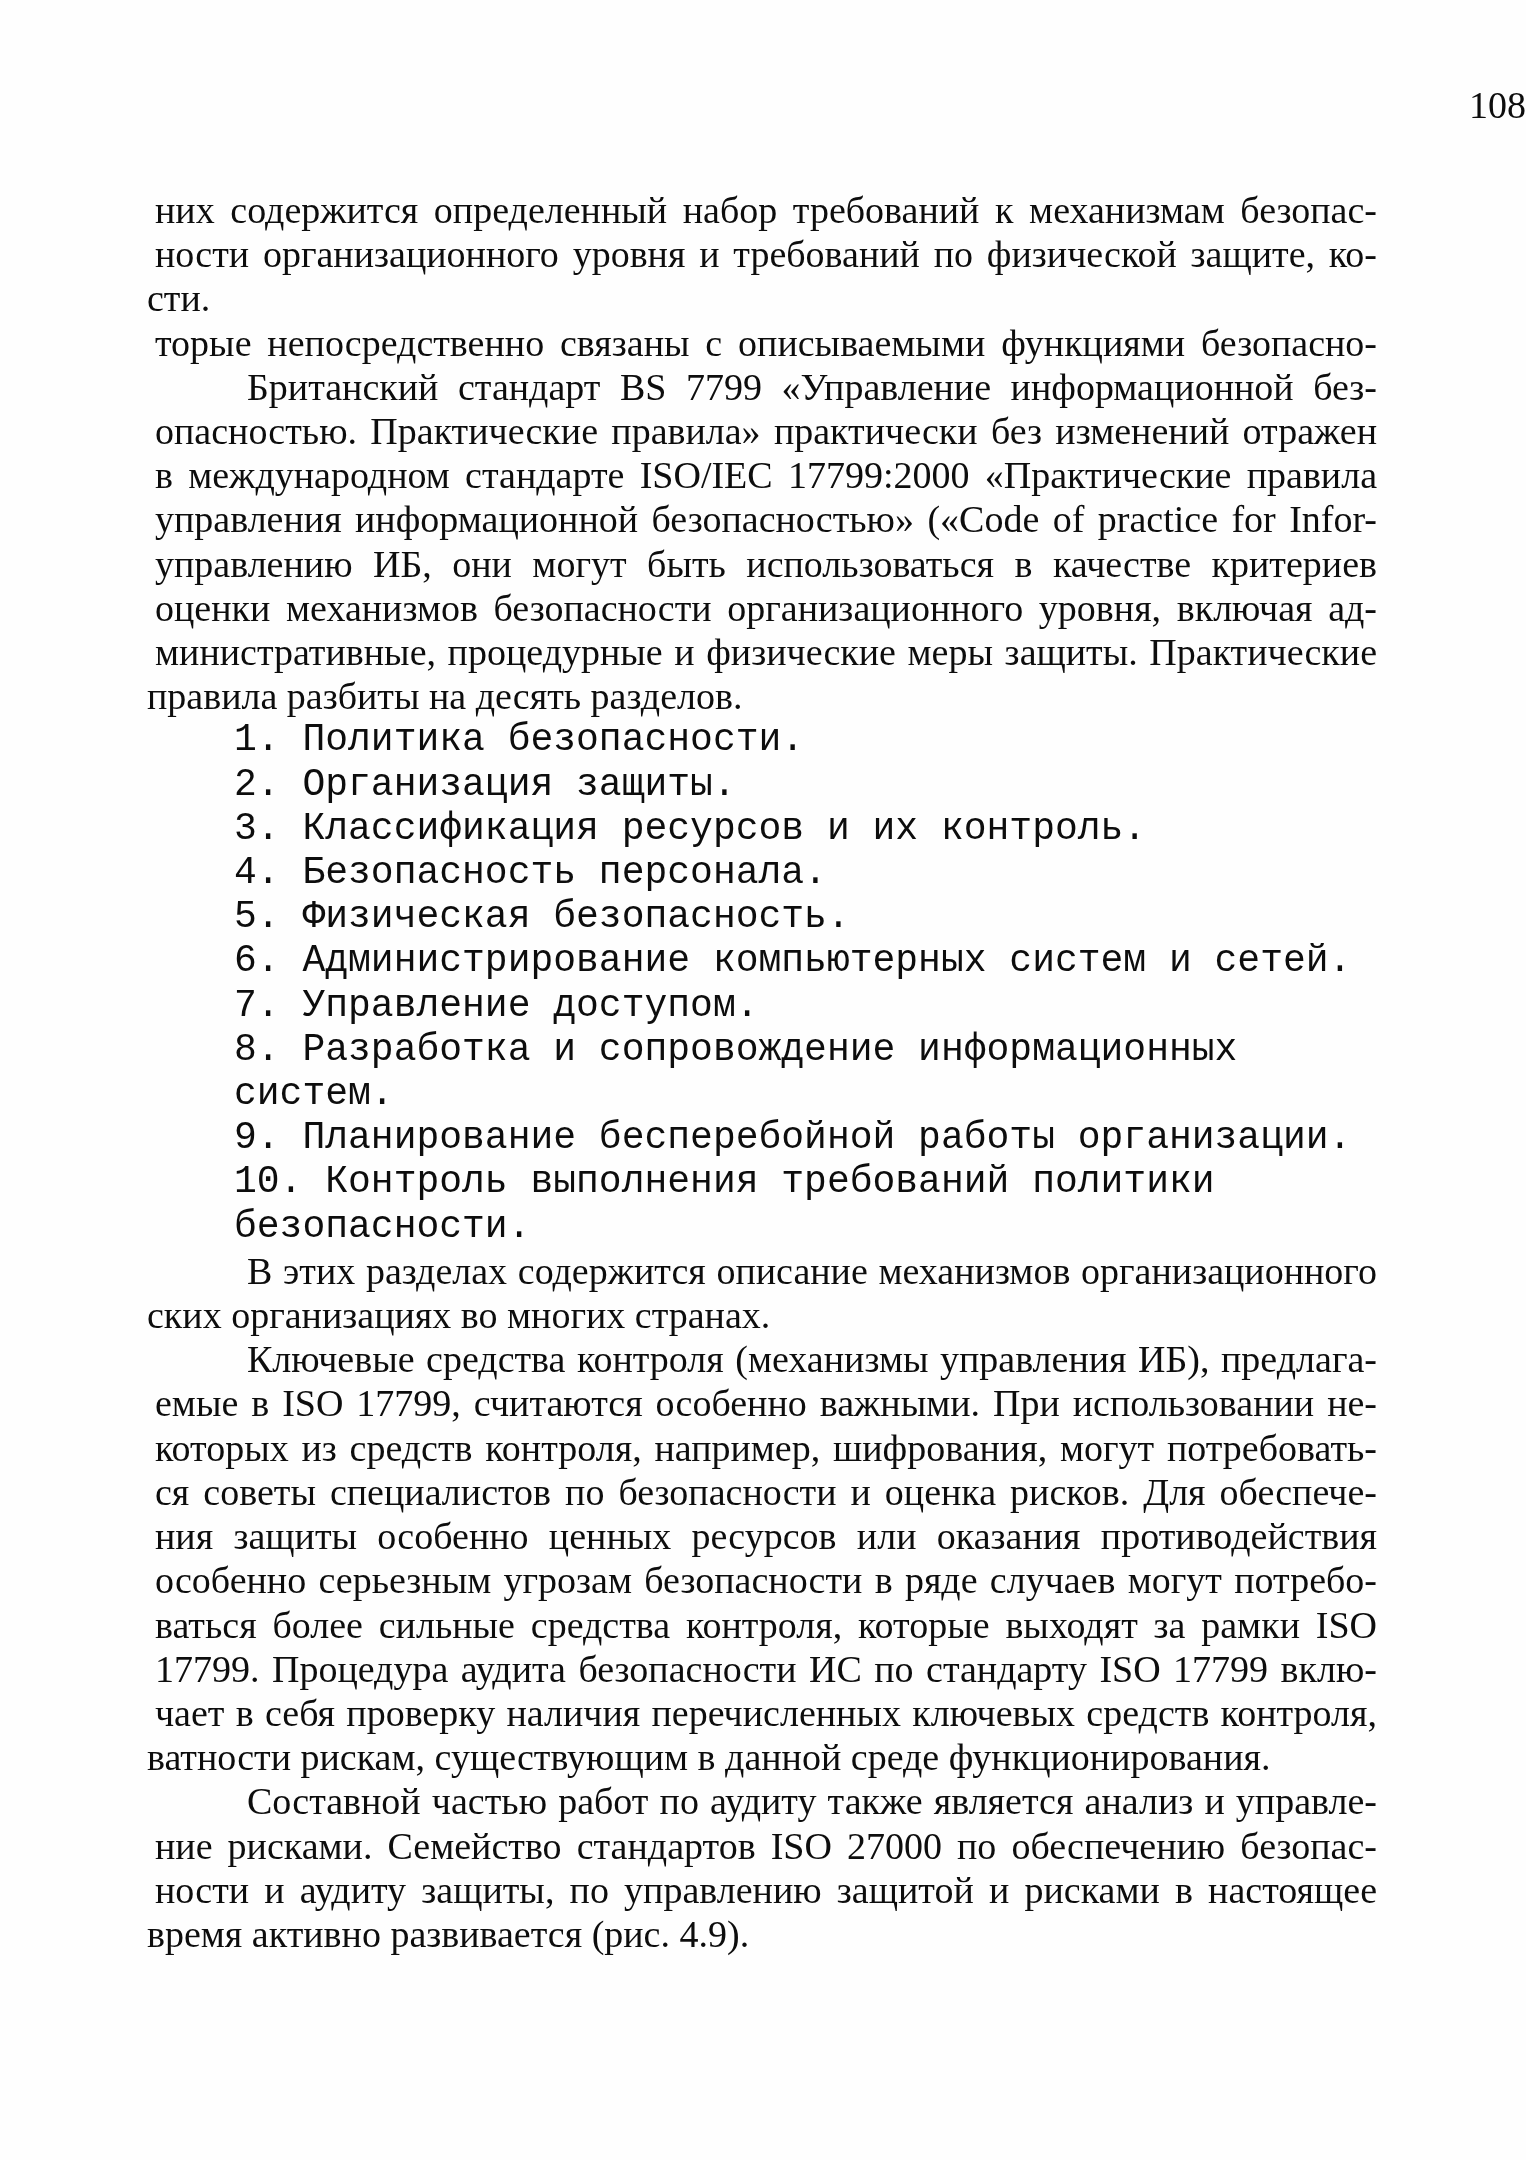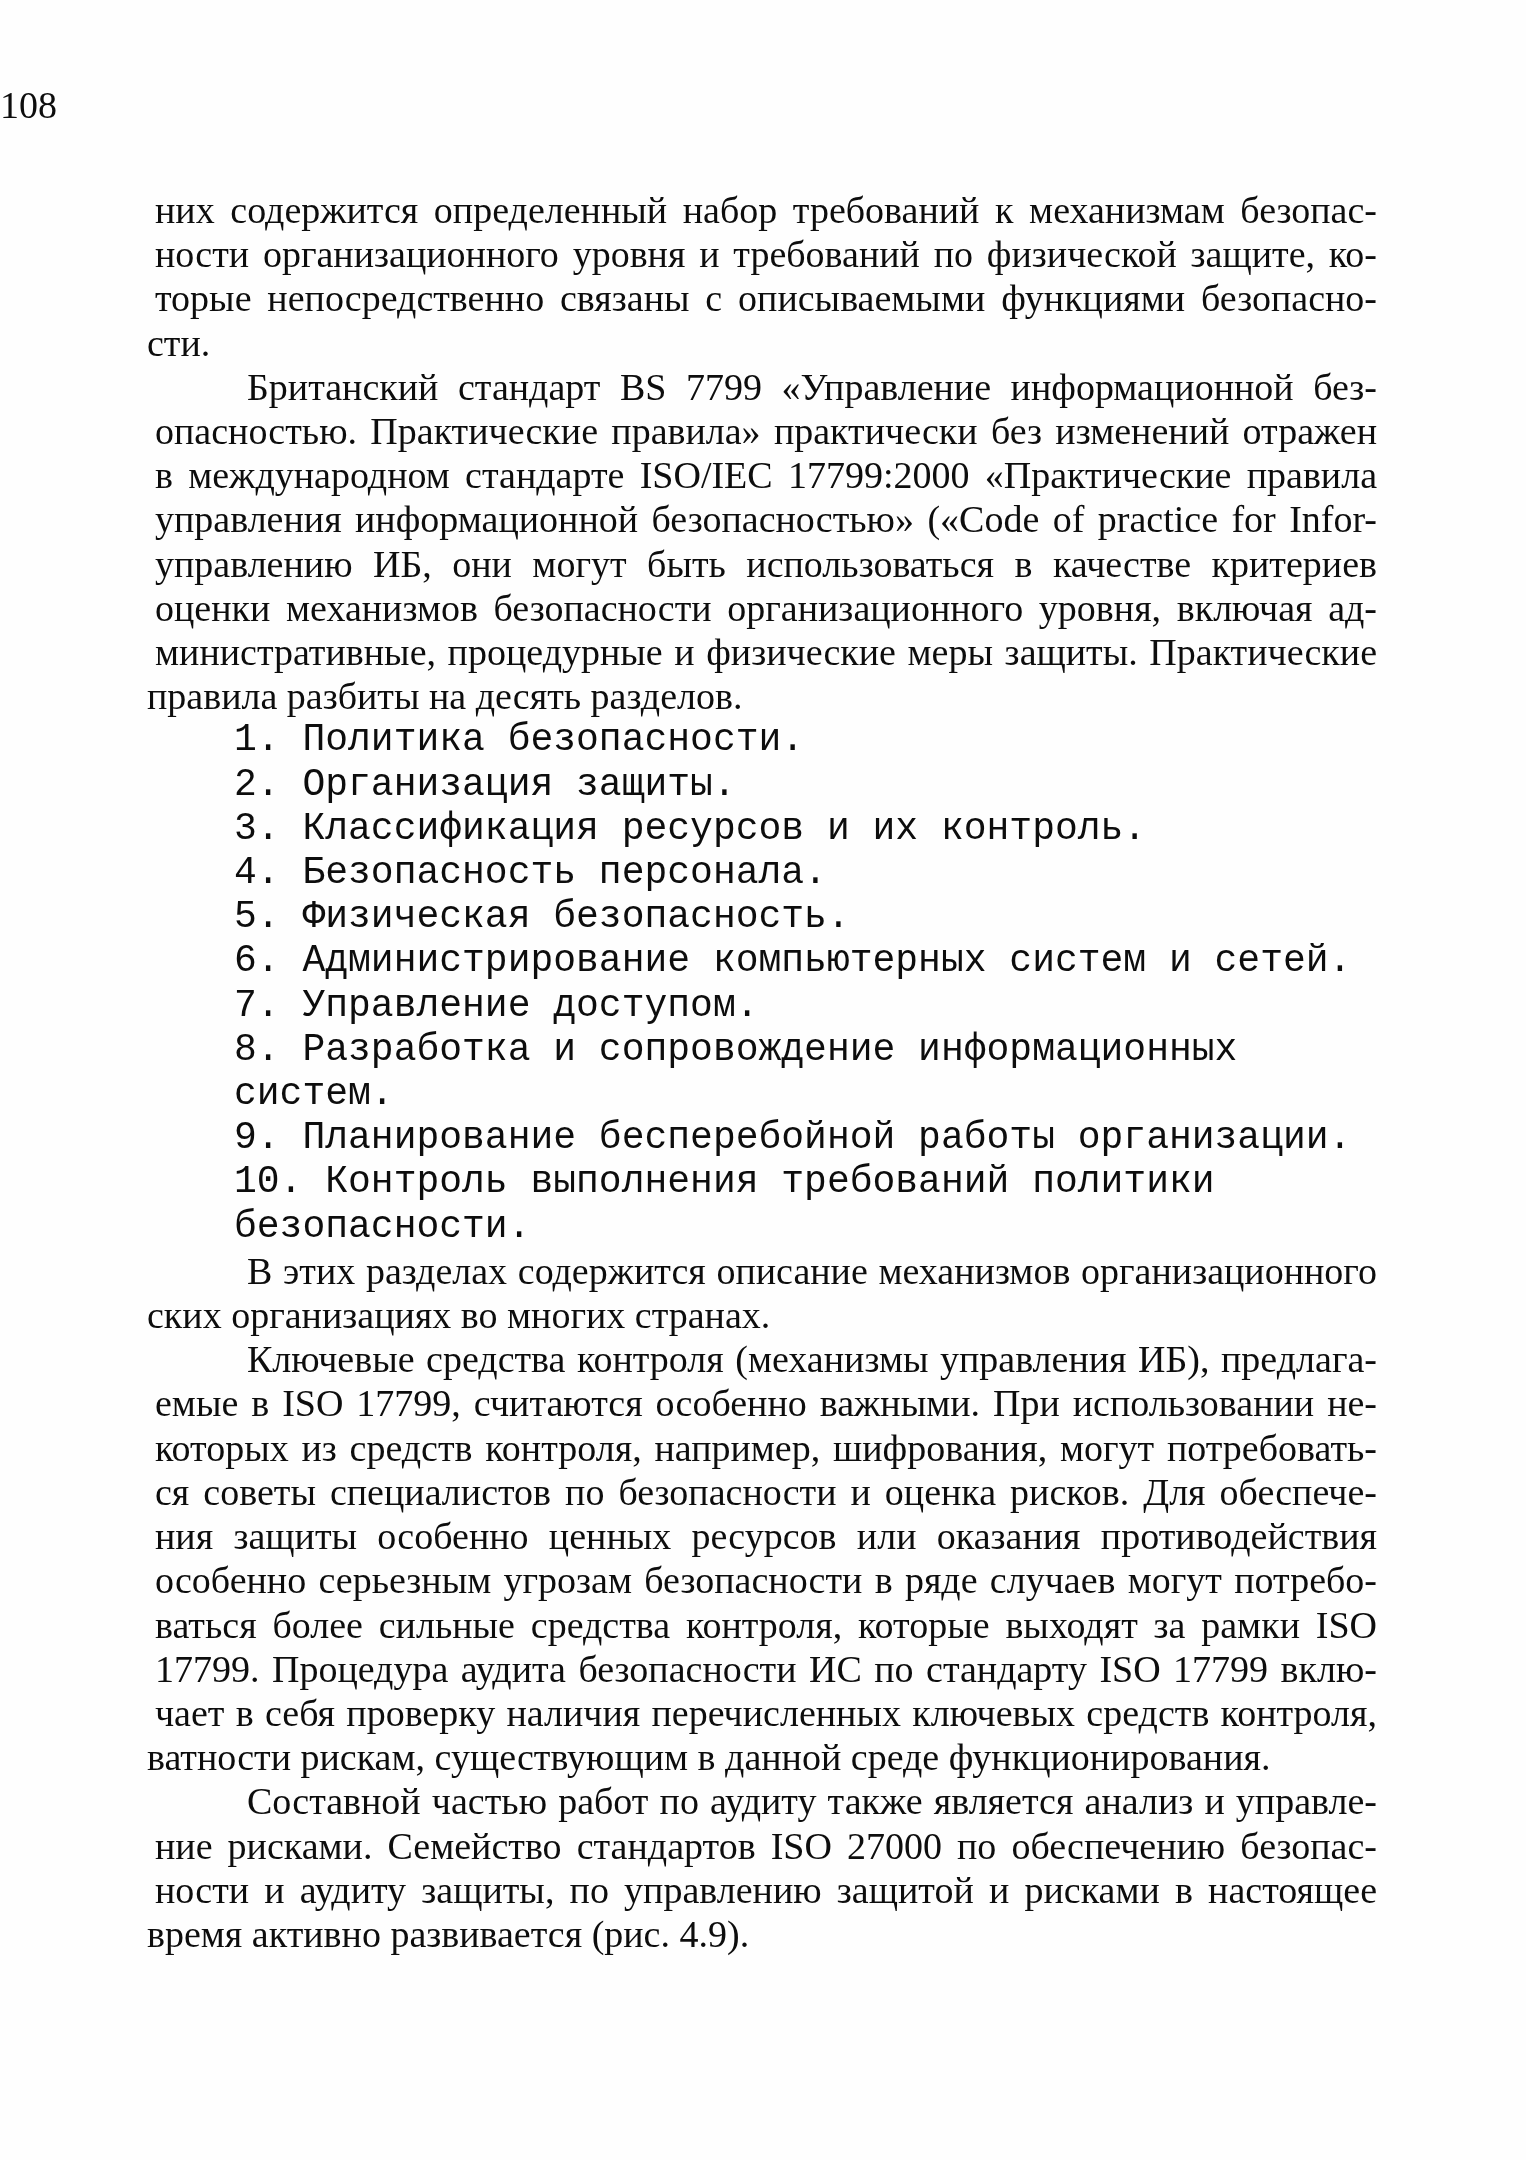--- a/index.html
+++ b/index.html
@@ -14,21 +14,21 @@
     background: #fefefe;
     font-family: "Liberation Serif", "DejaVu Serif", serif;
     color: #0d0d0d;
     overflow: hidden;
   }
   .page-number {
     position: absolute;
     top: 86px;
     left: 0;
     width: 100%;
-    text-align: left;
+    text-align: right;
     font-size: 38px;
     line-height: 38px;
   }
   .page-body {
     position: absolute;
     left: 147px;
     top: 188px;
     width: 1230px;
     font-size: 38px;
     line-height: 44.2px;
@@ -53,22 +53,22 @@
 </style>
 </head>
 <body>
 
 <div class="page">
   <div class="page-number">108</div>
   <div class="page-body">
       <div class="para">
         <div class="line j">них содержится определенный набор требований к механизмам безопас-</div>
         <div class="line j">ности организационного уровня и требований по физической защите, ко-</div>
+        <div class="line">сти.</div>
         <div class="line j">торые непосредственно связаны с описываемыми функциями безопасно-</div>
-        <div class="line">сти.</div>
       </div>
       <div class="para">
         <div class="line j indent">Британский стандарт BS 7799 «Управление информационной без-</div>
         <div class="line j">опасностью. Практические правила» практически без изменений отражен</div>
         <div class="line j">в международном стандарте ISO/IEC 17799:2000 «Практические правила</div>
         <div class="line j">управления информационной безопасностью» («Code of practice for Infor-</div>
         <div class="line j">управлению ИБ, они могут быть использоваться в качестве критериев</div>
         <div class="line j">оценки механизмов безопасности организационного уровня, включая ад-</div>
         <div class="line j">министративные, процедурные и физические меры защиты. Практические</div>
         <div class="line">правила разбиты на десять разделов.</div>

